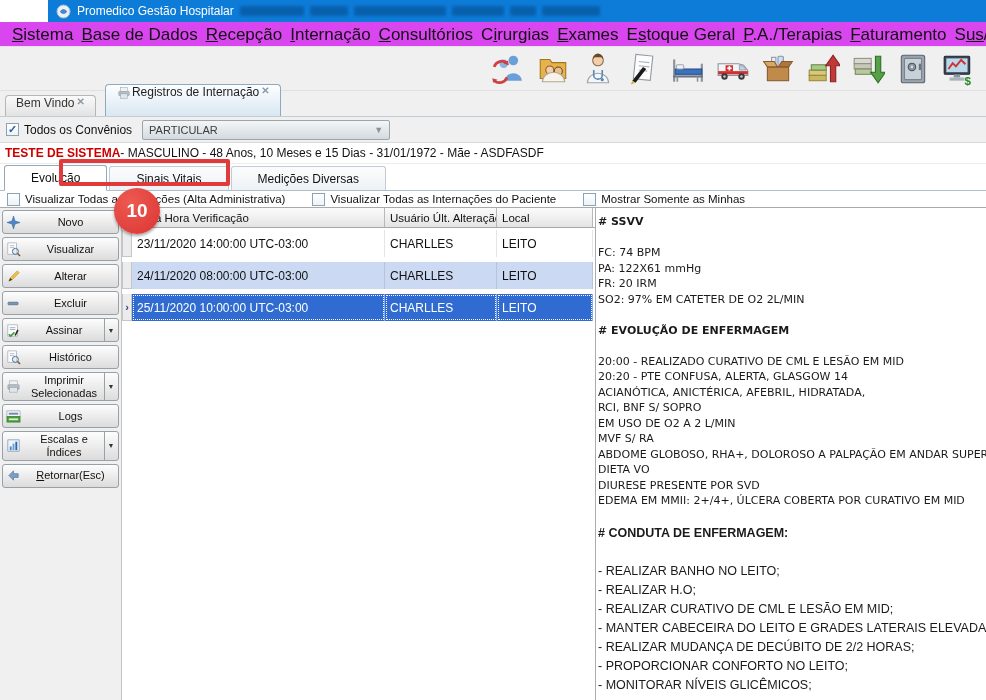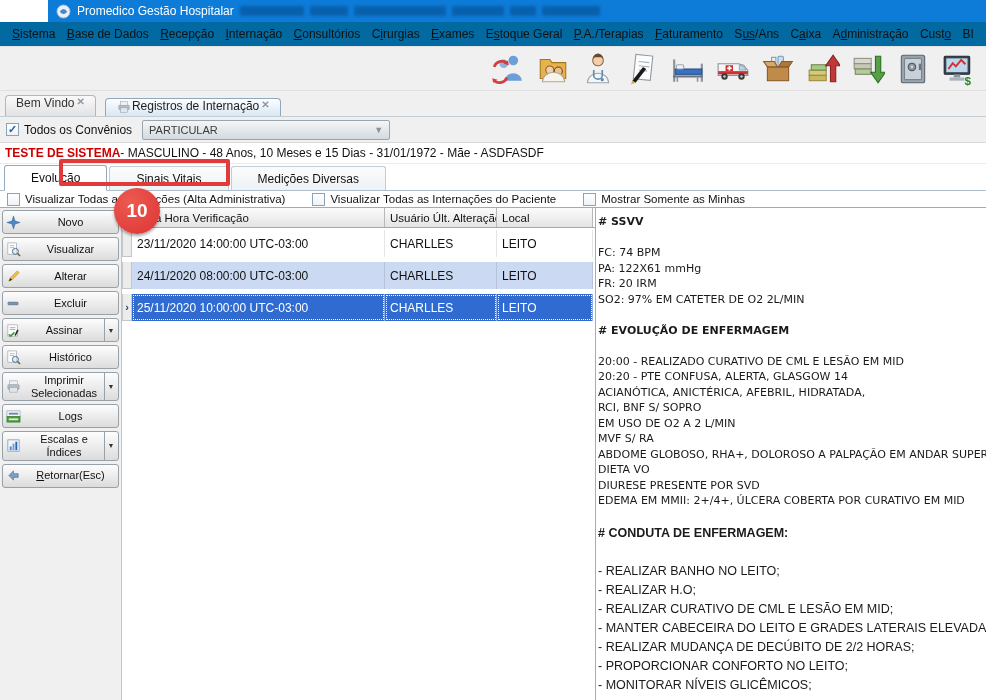--- a/index.html
+++ b/index.html
@@ -5,36 +5,36 @@
   html,body{margin:0;padding:0;background:#d8d8d8;}
   *{box-sizing:border-box;}
   #win{position:relative;width:986px;height:700px;background:#fff;overflow:hidden;
        font-family:"Liberation Sans",sans-serif;color:#111;cursor:default;}
   
   #titlebar{height:22px;background:#0d7bd8;display:flex;align-items:center;padding:0 8px;gap:6px;margin-left:48px;}
   #titlebar .appicon{width:15px;height:15px;flex:0 0 auto;}
   #titlebar .ttl{color:#fff;font-size:12px;white-space:nowrap;}
   .blob{height:10px;border-radius:2px;background:#085ea8;filter:blur(1.5px);opacity:.9;flex:0 0 auto;}
   
-  #menubar{height:22px;background:#0369a1;border-bottom:1px solid #e3e3e3;display:flex;
-           align-items:center;justify-content:space-between;padding:12px 8px;font-size:12px;white-space:nowrap;}
+  #menubar{height:22px;background:#d946ef;border-bottom:1px solid #e3e3e3;display:flex;
+           align-items:center;justify-content:space-between;padding:12px 8px;font-size:17px;white-space:nowrap;}
   .mi{padding:0 4px;line-height:21px;}
   .mi u{text-decoration:underline;}
   
   #toolbar{height:44px;background:#f0f0f0;border-bottom:1px solid #e0e0e0;display:flex;align-items:center;}
   #tb-icons{margin-left:488px;display:flex;gap:6px;}
   .tbi{width:39px;height:39px;display:flex;align-items:center;justify-content:center;}
   .tbi svg{width:34px;height:34px;}
   
   #tabstrip{height:26px;background:#f0f0f0;display:flex;align-items:flex-end;padding:0 0 0 5px;
             border-bottom:1px solid #c2cdd6;}
   .tab{display:flex;gap:0;padding:0 10px;font-size:12px;color:#333;
        border:1px solid #b6b6b6;border-bottom:none;border-radius:4px 4px 0 0;height:21px;
        background:linear-gradient(#fafafa,#e2e2e2);margin-right:9px;white-space:nowrap;}
-  .tab.act{height:18px;background:linear-gradient(#fdfeff,#d9e7f2);border-color:#8ea8bd;color:#222;}
+  .tab.act{height:32px;background:linear-gradient(#fdfeff,#d9e7f2);border-color:#8ea8bd;color:#222;}
   .tab .tx{color:#8a98a6;font-size:10px;font-weight:bold;margin-left:2px;}
   .tab .ticon svg{width:16px;height:14px;vertical-align:middle;}
   
   #filterrow{height:26px;background:#f0f0f0;display:flex;align-items:center;padding:0 6px;
              border-bottom:1px solid #d9d9d9;font-size:12px;}
   .cb{width:13px;height:13px;border:1px solid #8ca3b5;background:linear-gradient(#fff,#eef3f7);
       display:inline-flex;align-items:center;justify-content:center;font-size:11px;line-height:11px;
       color:#2b5f9e;font-weight:bold;flex:0 0 auto;}
   #filterrow .cblabel{margin-left:5px;}
   #combo{margin-left:10px;width:248px;height:20px;border:1px solid #9aa6ad;border-radius:2px;

